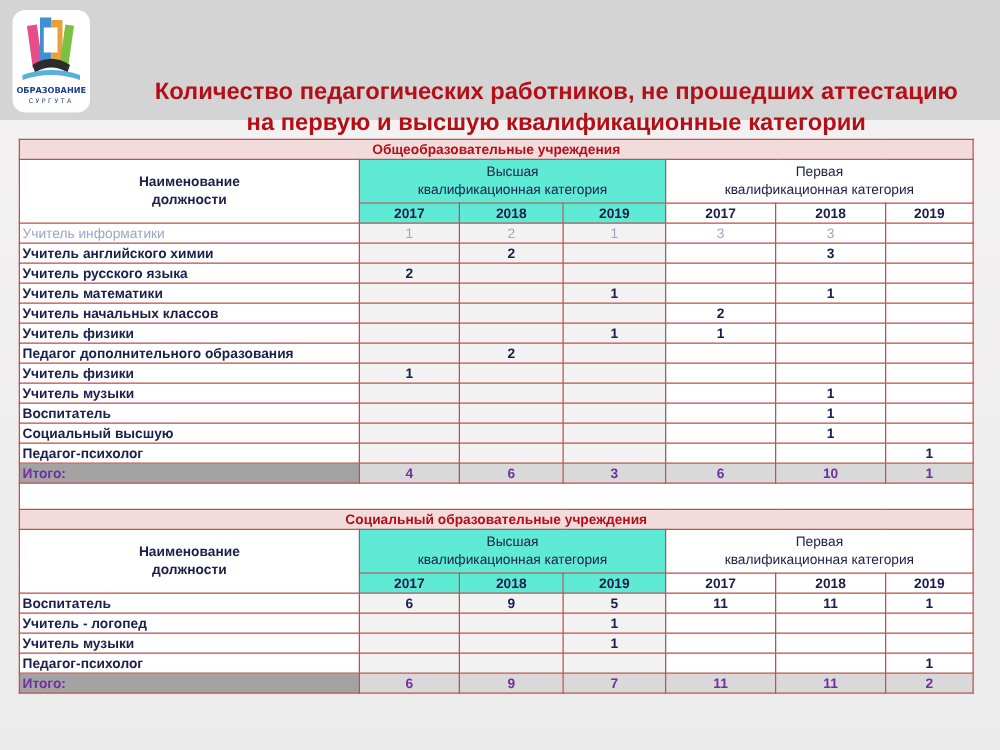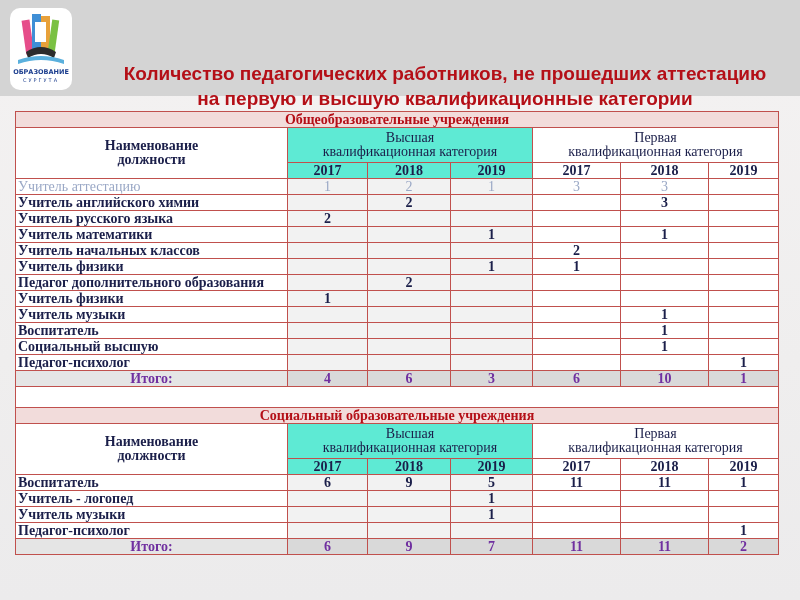--- a/index.html
+++ b/index.html
@@ -19,37 +19,37 @@
   }
   .logo svg { position:absolute; left:0; top:0; }
   .title {
     position:absolute; left:90px; top:16px; width:710px;
     text-align:center; color:#b40f17;
     font-family: "Liberation Sans", sans-serif;
     font-size:19px; line-height:25px; font-weight:bold;margin-top:45px;
   }
   table.grid {
     position:absolute; left:15px; border-collapse:collapse;
-    table-layout:fixed; font-family:Liberation Serif, serif;
-    font-size:14px; color:#1b1f4a;
+    table-layout:fixed; font-family:Liberation Sans, sans-serif;
+    font-size:11px; color:#1b1f4a;
   }
   table.grid td {
     border:1.5px solid #c0504d; padding:0 2px; height:15px; line-height:14px;
     white-space:nowrap; overflow:hidden;
   }
   .sec-title td { background:#f2dcdb; color:#b40f17; text-align:center; font-weight:bold; }
   .hdr td { background:#ffffff; text-align:center; font-weight:bold; color:#1b1f4a; }
   .hdr td.hi { background:#5eead4; }
   td.name { text-align:left; font-weight:bold; background:#ffffff; }
   td.v { text-align:center; font-weight:bold; }
   td.hi { background:#f2f2f2; }
   td.lo { background:#ffffff; }
   tr.faded td { color:#9aa8c6; font-weight:normal; }
   tr.total td { background:#d9d9d9; color:#7030a0; text-align:center; font-weight:bold; }
-  tr.total td.name { text-align:center; background:#e5e5e5; }
+  tr.total td.name { text-align:left; background:#a3a3a3; }
   tr.spacer td { background:#ffffff; height:20px; }
 </style>
 </head>
 <body>
 
 <div class="header-band"></div>
 
 <div class="logo">
   <svg width="62" height="82" viewBox="0 0 62 82">
     <rect x="14" y="12" width="8" height="34" fill="#e64d8a" transform="rotate(-8 18 30)"></rect>
@@ -101,21 +101,21 @@
     <td class="hi">2017</td>
     <td class="hi">2018</td>
     <td class="hi">2019</td>
     <td>2017</td>
     <td>2018</td>
     <td>2019</td>
   </tr>
   </tbody>
     <tbody id="general-body">
       <tr class="faded">
-        <td class="name">Учитель аттестацию</td>
+        <td class="name">Учитель информатики</td>
         <td class="v hi">1</td>
         <td class="v hi">2</td>
         <td class="v hi">1</td>
         <td class="v lo">3</td>
         <td class="v lo">3</td>
         <td class="v lo"></td>
       </tr>
       <tr>
         <td class="name">Учитель английского химии</td>
         <td class="v hi"></td>

